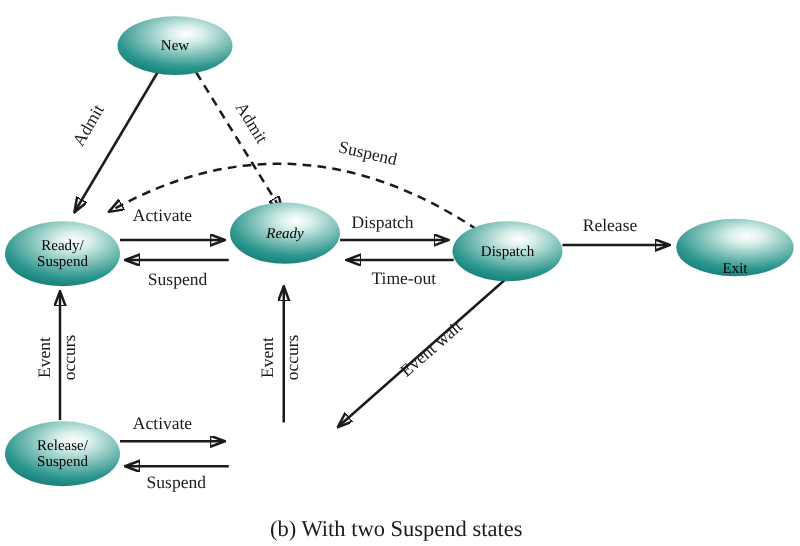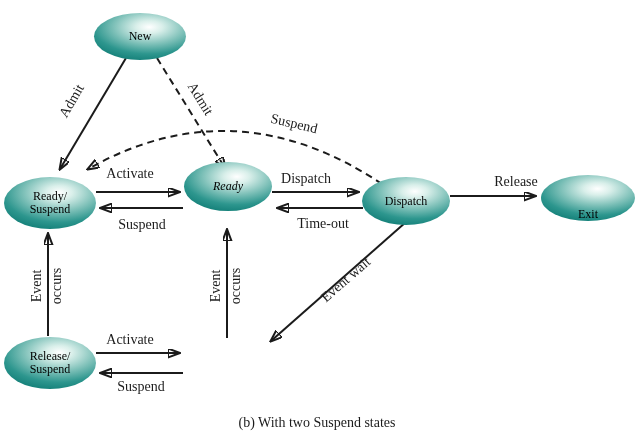--- a/index.html
+++ b/index.html
@@ -43,21 +43,21 @@
     white-space: nowrap;
     transform: translate(-50%, -50%);
   }
   .vlabel {
     text-align: center;
     line-height: 1.45;
     white-space: nowrap;
   }
   .caption {
     position: absolute;
-    font-size: 14px;
+    font-size: 18px;
     color: #1b1b1b;
     white-space: nowrap;
     transform: translate(-50%, -50%);
   }
 </style>
 </head>
 <body>
 
 <div class="stage">
 
@@ -116,21 +116,21 @@
   <div class="elabel" style="left:294px; top:124px; transform:translate(-50%,-50%) rotate(13deg);">Suspend</div>
 
   <div class="elabel" style="left:130px; top:174px;">Activate</div>
 
   <div class="elabel" style="left:142px; top:225px;">Suspend</div>
 
   <div class="elabel" style="left:306px; top:179px;">Dispatch</div>
 
   <div class="elabel" style="left:323px; top:224px;">Time-out</div>
 
-  <div class="elabel" style="left:516px; top:182px;">Release</div>
+  <div class="elabel" style="left:488px; top:182px;">Release</div>
 
   <div class="elabel vlabel" style="left:47px; top:286px; transform:translate(-50%,-50%) rotate(-90deg);">
     <span>Event</span><br>
     <span>occurs</span>
   </div>
 
   <div class="elabel vlabel" style="left:226px; top:286px; transform:translate(-50%,-50%) rotate(-90deg);">
     <span>Event</span><br>
     <span>occurs</span>
   </div>

